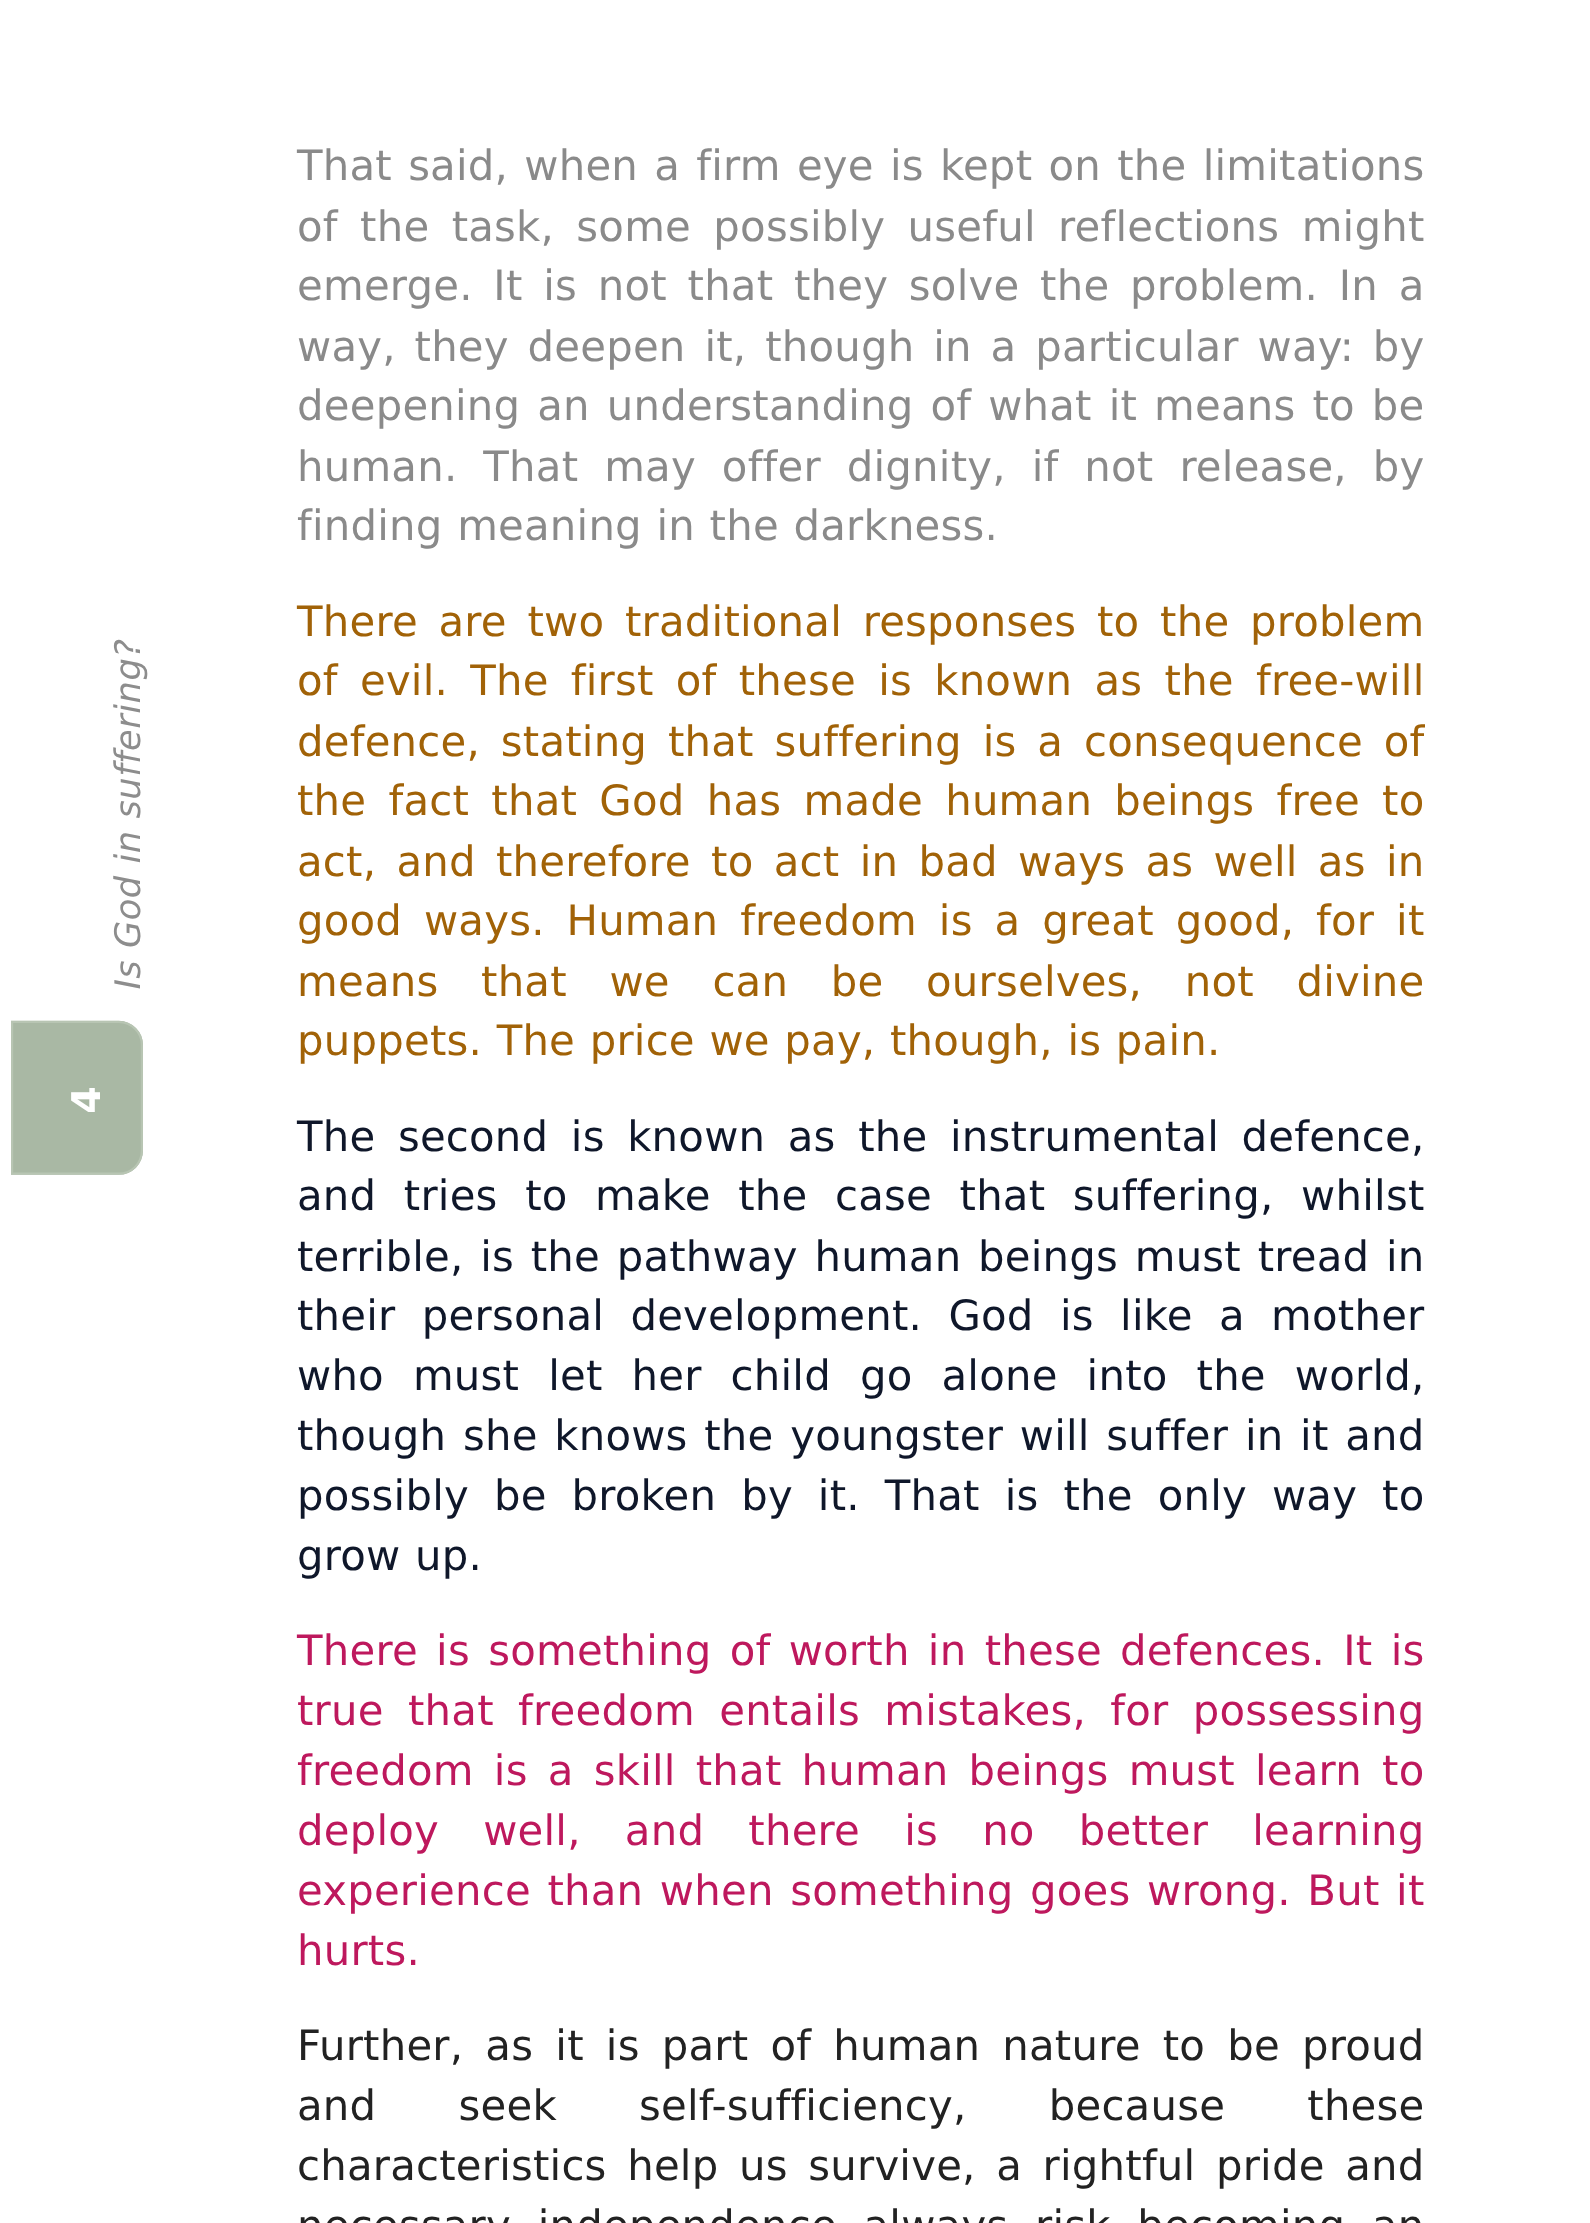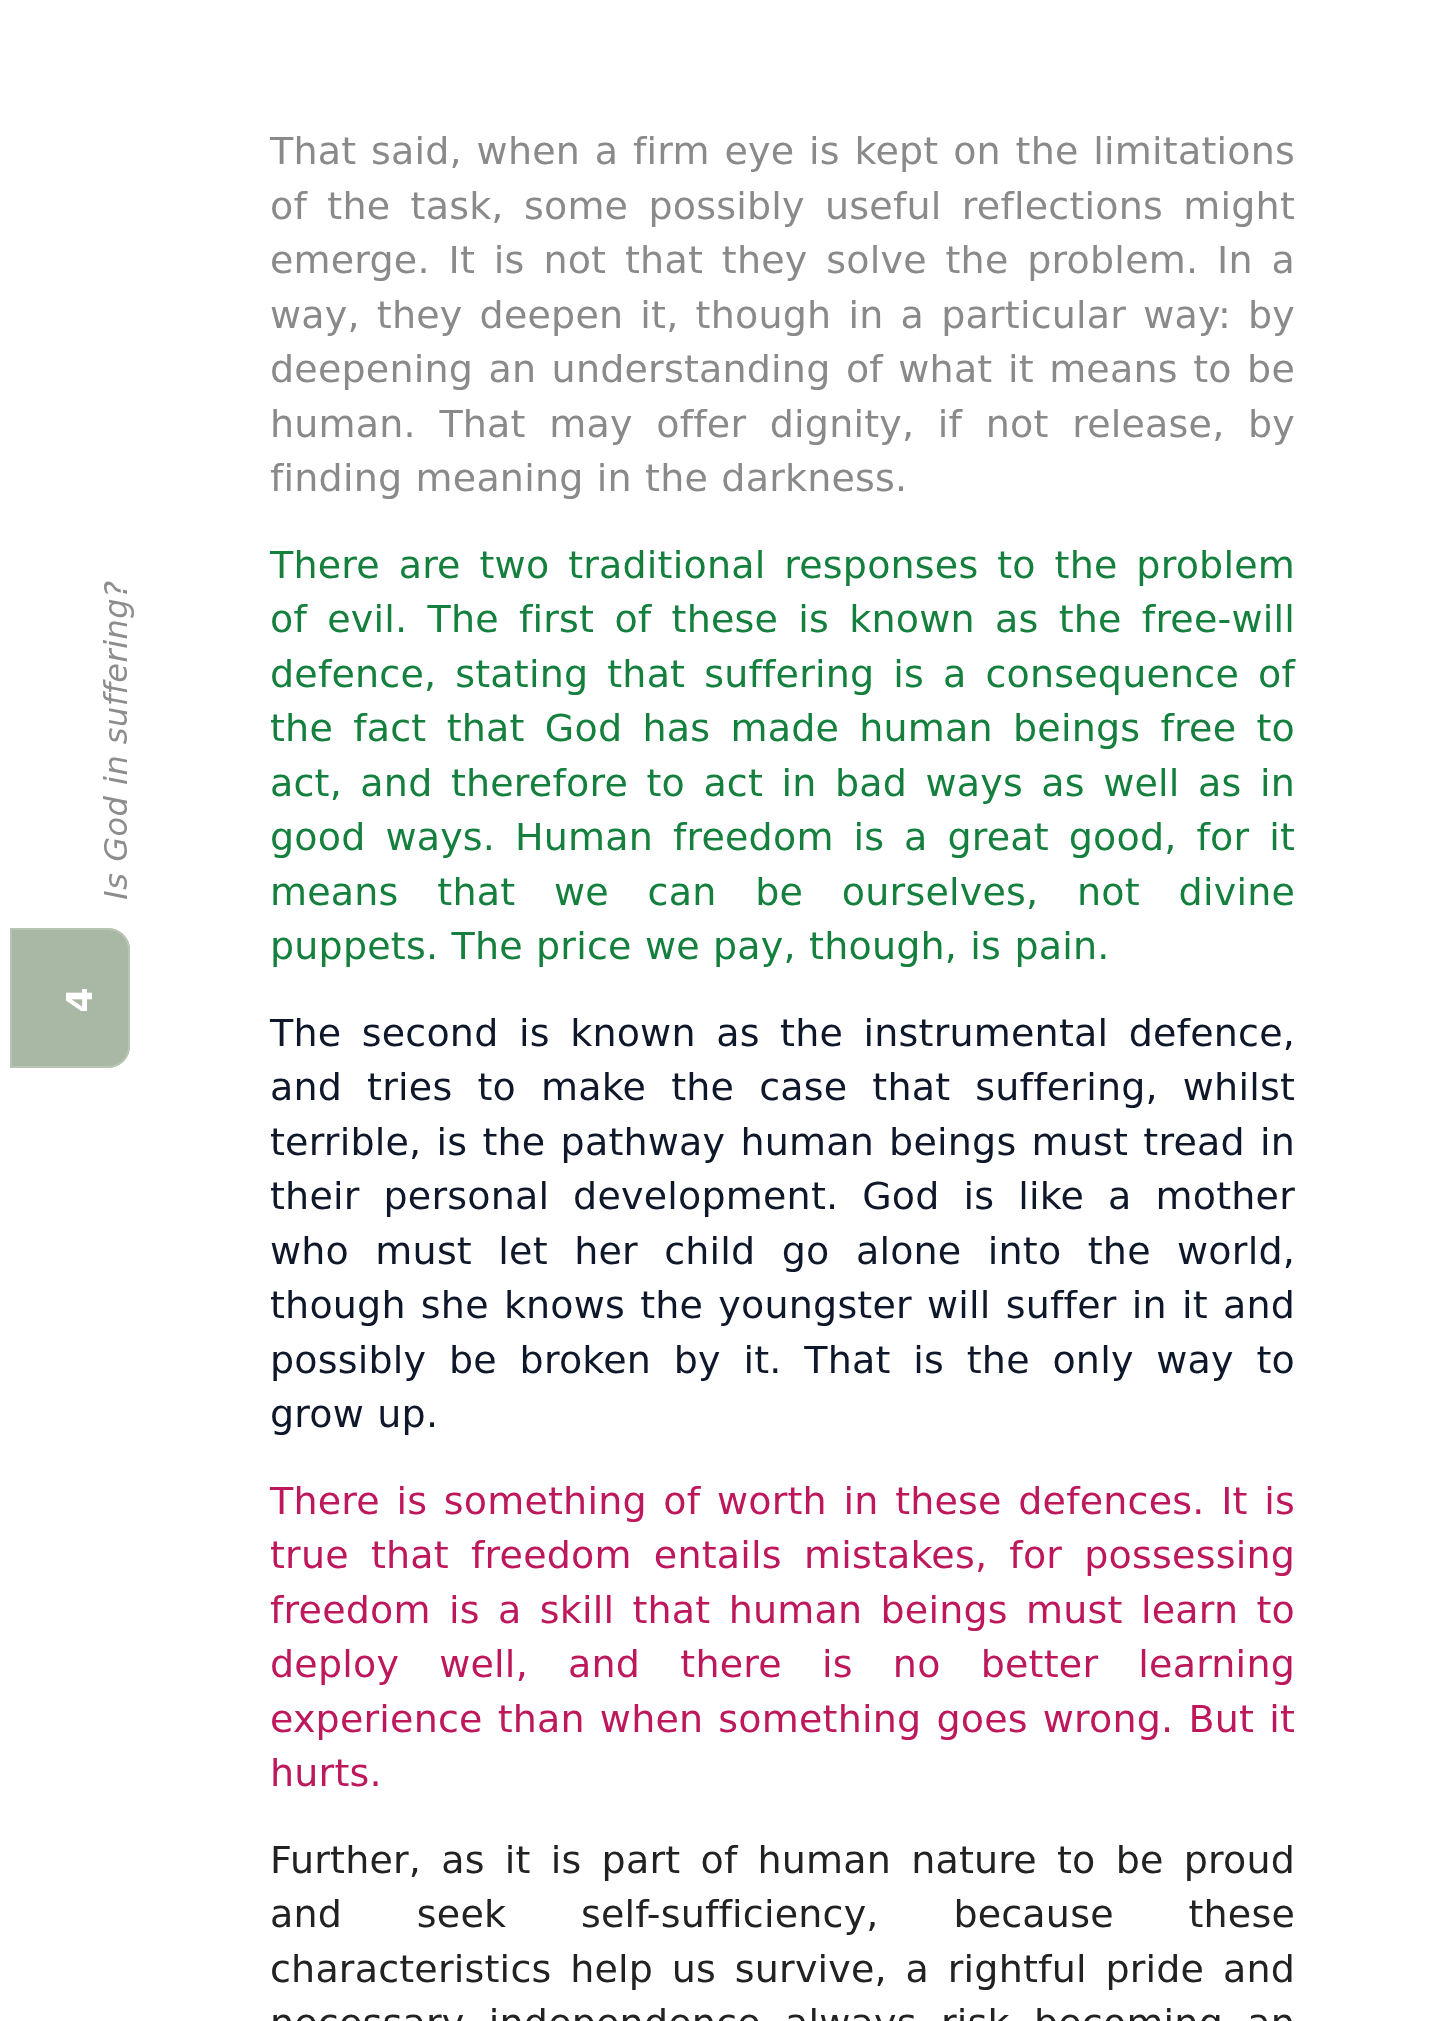--- a/index.html
+++ b/index.html
@@ -30,21 +30,21 @@
     .para {
       margin: 0 0 32px 0;
       font-size: 38px;
       line-height: 54.5px;
       text-align: justify;
       letter-spacing: 0.2px;
       word-spacing: 1px;
       hyphens: manual;
     }
     .para.faded-1 { color: #8a8a8a; }
-    .para.faded-2 { color: #15803d; }
+    .para.faded-2 { color: #a16207; }
     .para.faded-3 { color: #0f172a; }
     .para.dark-1 { color: #be185d; }
     .para.dark-2 { color: #222222; }
     .para.last { margin-bottom: 0; text-align-last: justify; }
 
     .side-tab {
       position: absolute;
       left: 10px;
       top: 928px;
       width: 120px;

